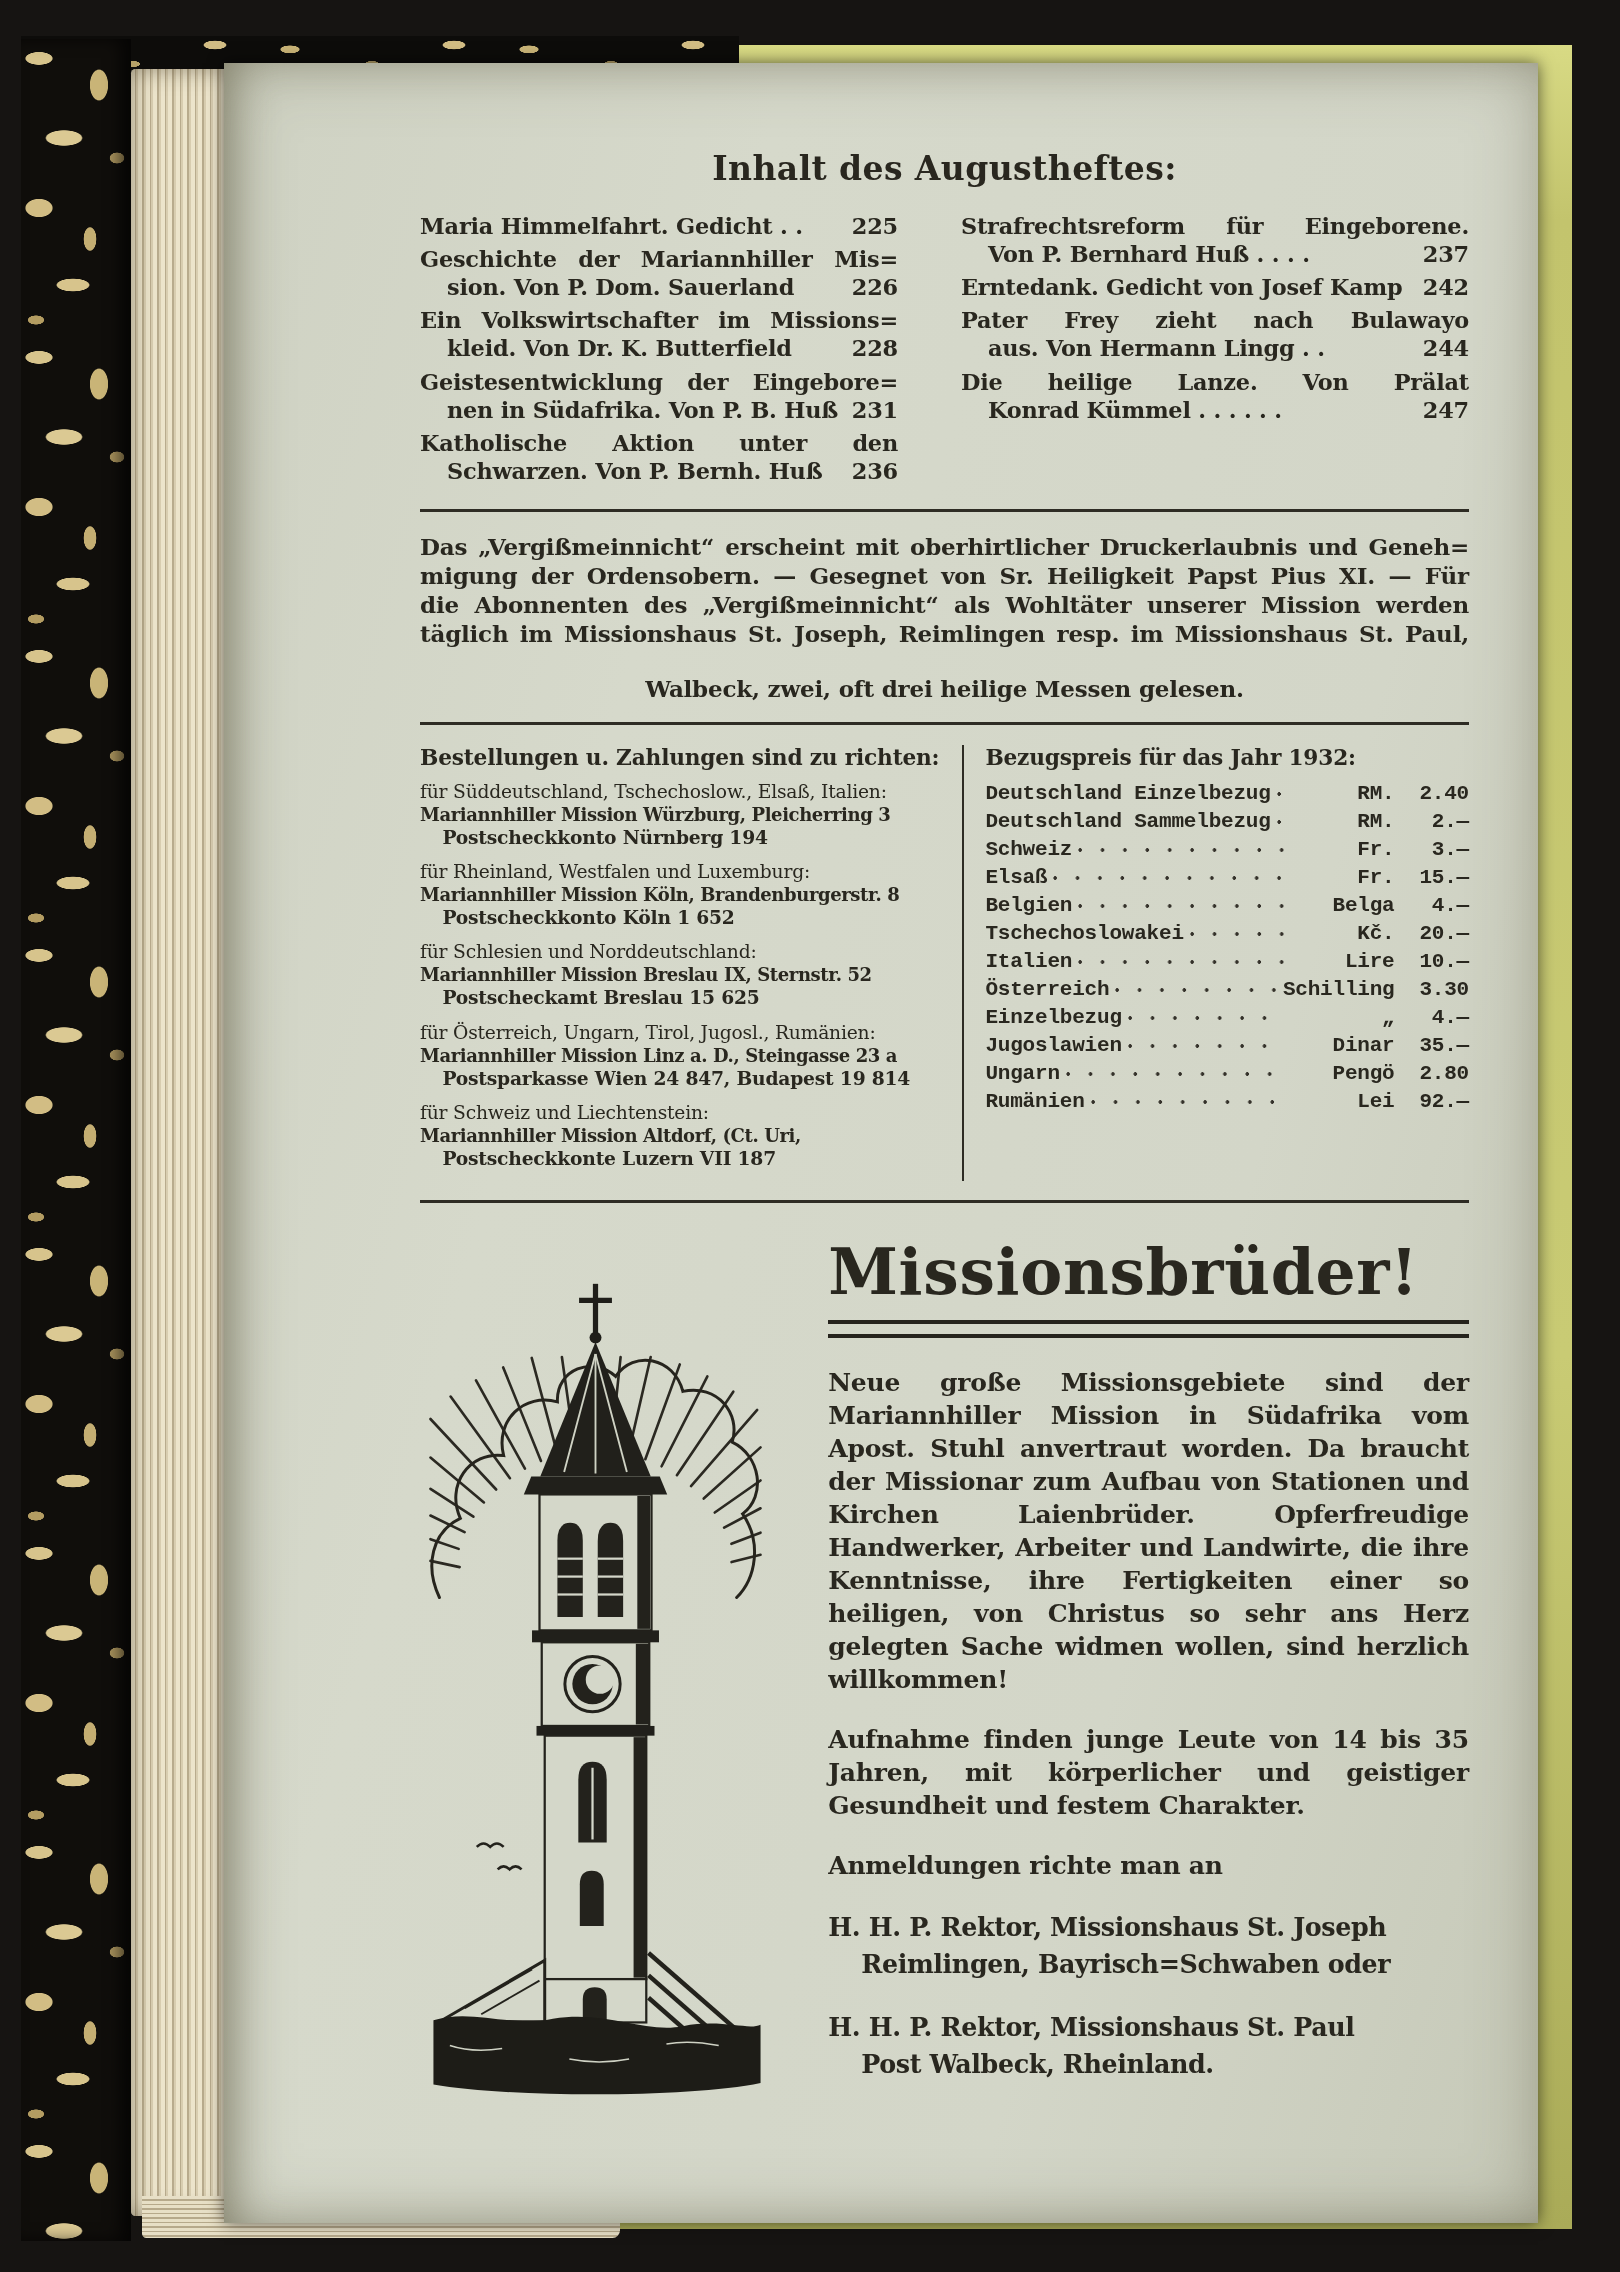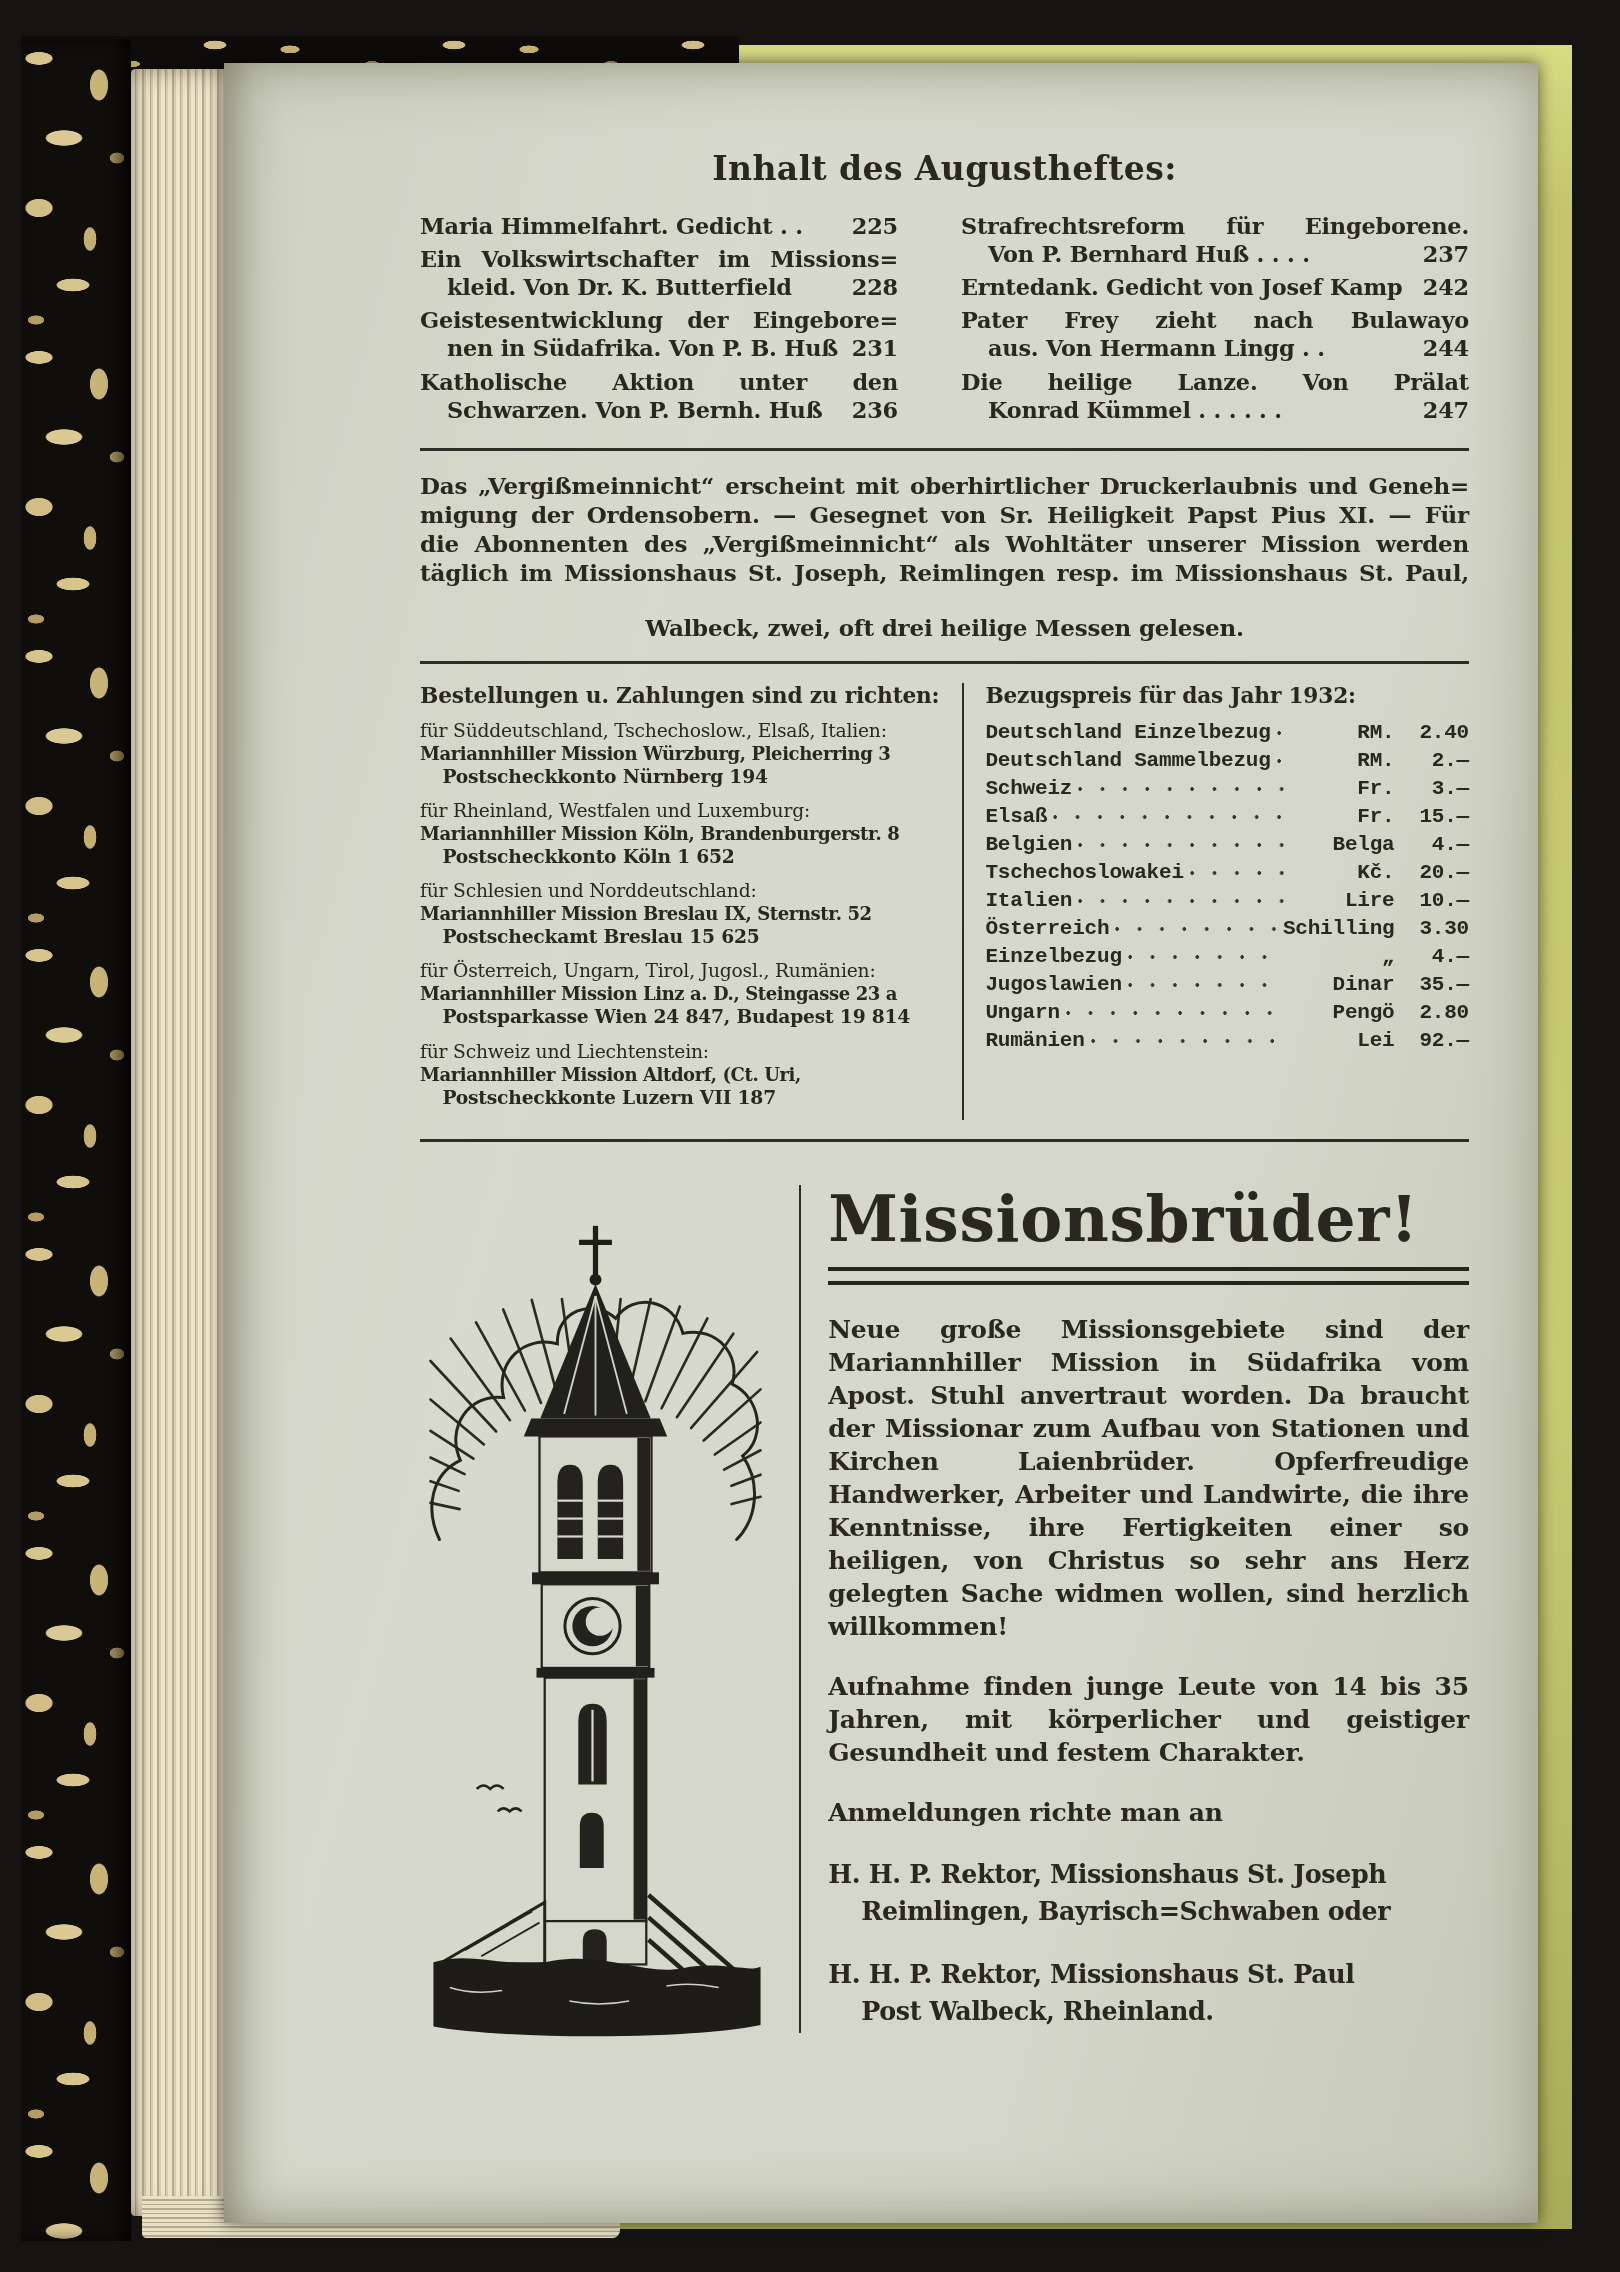--- a/index.html
+++ b/index.html
@@ -70,21 +70,21 @@
   .grp .name{font-weight:bold;font-size:18px;letter-spacing:-0.4px;white-space:nowrap;}
   .grp .account{padding-left:22.4px;white-space:nowrap;font-weight:bold;}
 
   .pr{display:flex;align-items:baseline;font-size:21px;line-height:28px;font-weight:bold;font-family:Liberation Mono, monospace;}
   .pr .leader{flex:1;align-self:center;height:6px;margin:0 6px;
     background-image:radial-gradient(circle at 2.2px 3px,#34312a 1.6px,transparent 2px);
     background-size:22.4px 6px;background-repeat:repeat-x;}
   .pr .cur{min-width:105px;text-align:right;margin-right:10.5px;}
   .pr .amt{width:64px;text-align:right;}
 
-  .ad{display:flex;margin-top:40px;}
+  .ad{display:flex;margin-top:32px;align-items:center;}
   .ad-left{width:351px;flex:0 0 auto;padding-top:4.5px;}
   .ad-divider{width:2.2px;background:#2e2c24;margin:3px 27px 22.4px 28px;}
   .ad-right{flex:1;}
   .headline{font-size:63px;font-weight:bold;margin:0 0 10.5px;letter-spacing:0.7px;}
   .headline-rule{height:10.5px;border-top:4.5px solid #26241d;border-bottom:4.5px solid #26241d;
     margin:0 0 28px;}
   .ad p{font-size:25px;line-height:33px;text-align:justify;font-weight:bold;margin:0 0 27px;}
   .ad .lead-in{text-align:left;}
   .addr{font-size:25.4px;font-weight:bold;line-height:37px;margin-bottom:25.4px;letter-spacing:-0.4px;}
   .addr .l2{padding-left:33px;}
@@ -105,20 +105,28 @@
 
       <h1 class="title">Inhalt des Augustheftes:</h1>
 
       <div class="toc">
         <div class="toc-col-left">
           <div class="toc-entry">
             <div class="toc-row">
               <span>Maria Himmelfahrt. Gedicht .  .</span>
                 <span class="sp"></span>
               <span class="pg">225</span>
+            </div>
+          </div>
+          <div class="toc-entry">
+            <div class="toc-l1">Geschichte der Mariannhiller Mis=</div>
+            <div class="toc-row indent">
+              <span>sion. Von P. Dom. Sauerland</span>
+                <span class="sp"></span>
+              <span class="pg">226</span>
             </div>
           </div>
           <div class="toc-entry">
             <div class="toc-l1">Ein Volkswirtschafter im Missions=</div>
             <div class="toc-row indent">
               <span>kleid. Von Dr. K. Butterfield</span>
                 <span class="sp"></span>
               <span class="pg">228</span>
             </div>
           </div>

